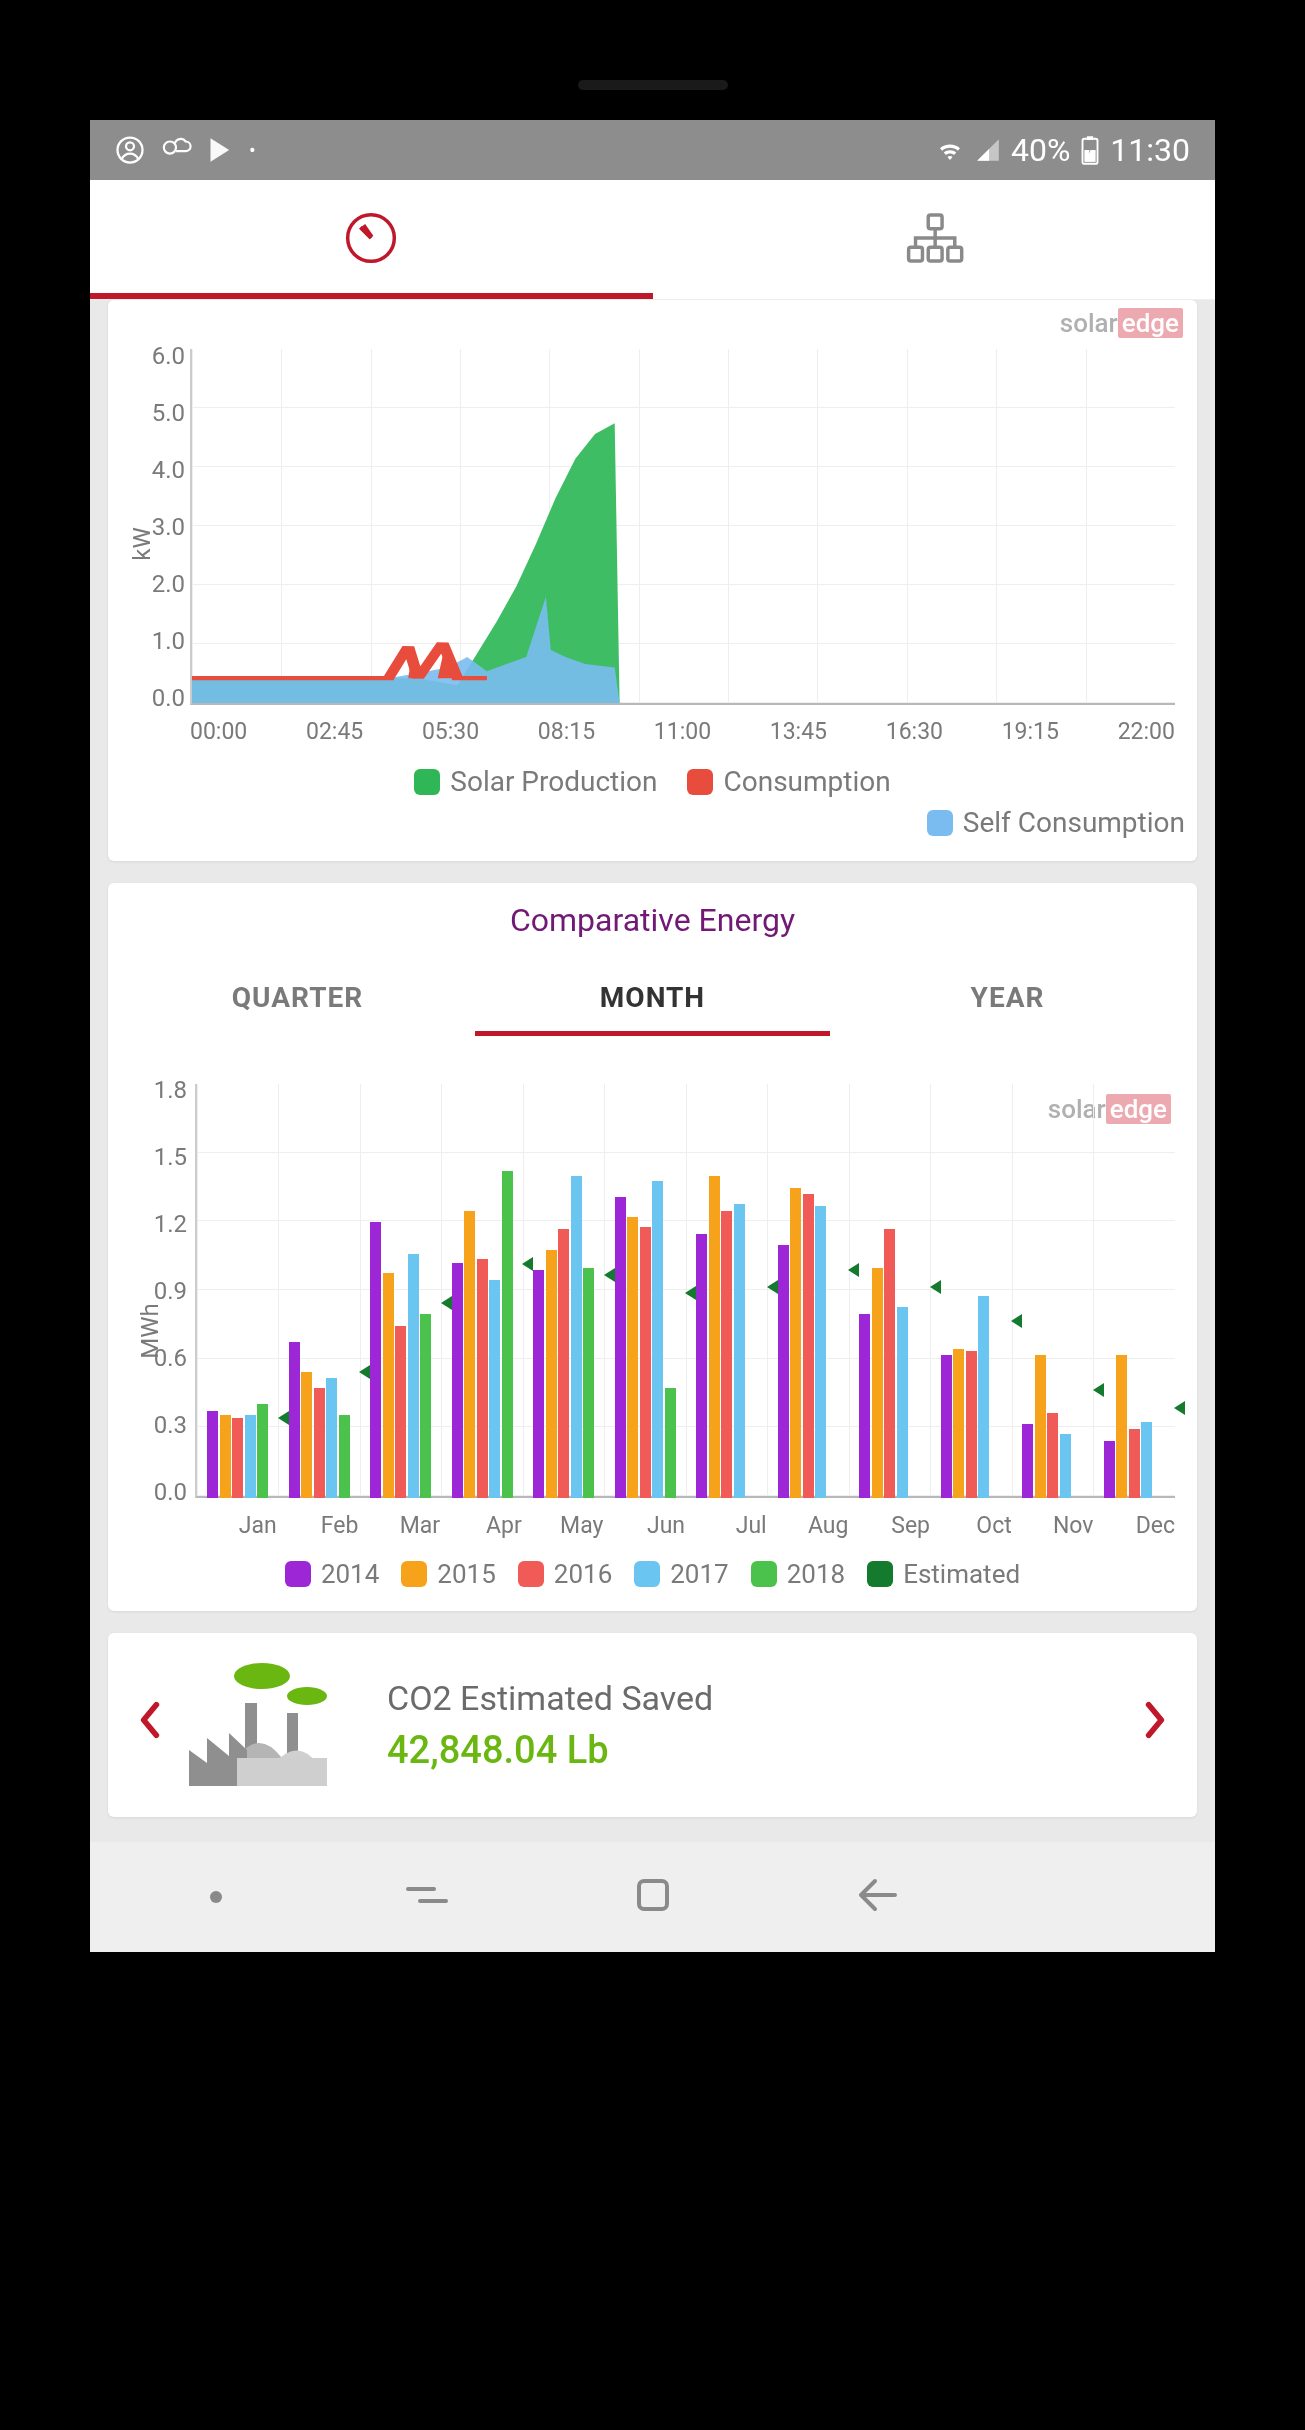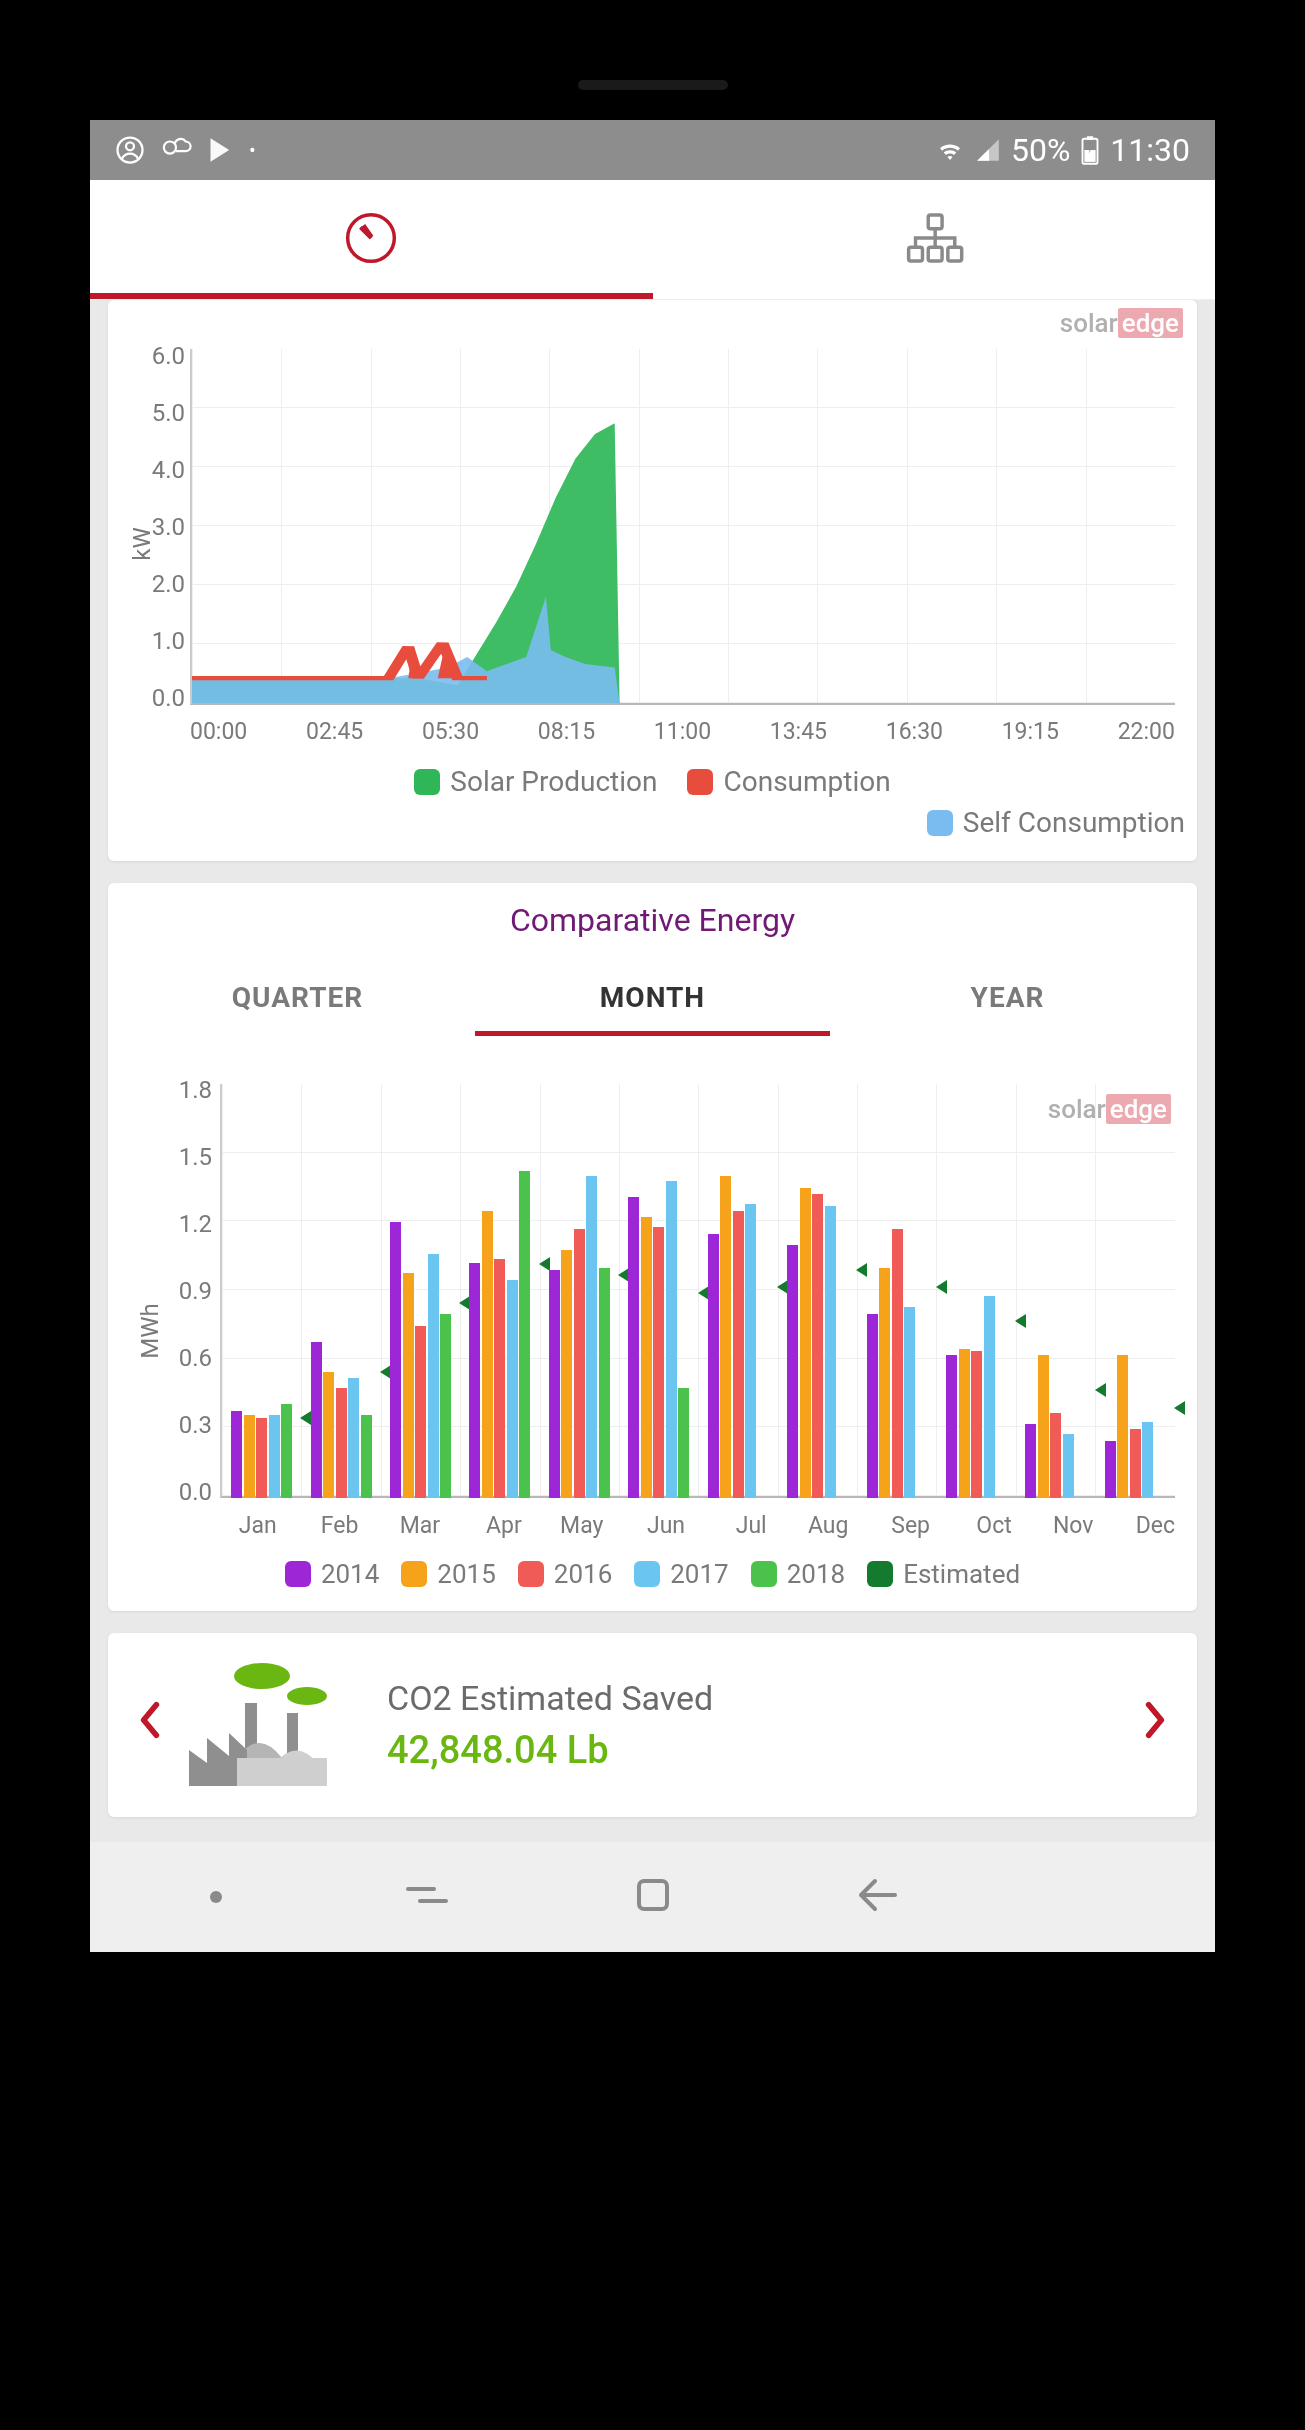--- a/index.html
+++ b/index.html
@@ -174,21 +174,21 @@
     position: absolute;
     bottom: 0;
     left: 0;
     width: 100%;
     height: 5px;
     background: #c0182b;
   }
   .bar-chart-area {
     position: relative;
     height: 430px;
-    margin: 40px 10px 0 100px;
+    margin: 40px 10px 0 75px;
   }
   .bar-grid {
     position: absolute;
     left: 0; right: 0; top: 8px; bottom: 8px;
     border-left: 2px solid #ccc;
     border-bottom: 2px solid #b8b8b8;
     background-image:
       repeating-linear-gradient(to right, #eee 0 1px, transparent 1px 8.33%),
       repeating-linear-gradient(to top, #eee 0 1px, transparent 1px 16.66%);
   }
@@ -317,21 +317,21 @@
           <svg width="30" height="26" viewBox="0 0 24 20" fill="#fff">
               <path d="M12 18l-2-2.5c1-1 3-1 4 0L12 18zm-5-6c2.5-2.5 7.5-2.5 10 0l-1.8 2c-1.8-1.6-4.6-1.6-6.4 0L7 12zm-3-3.5c4.2-4 11.8-4 16 0l-1.8 2c-3.2-3-9.2-3-12.4 0L4 8.5z"></path>
             </svg>
         </span>
         <span class="status-icon">
           <svg width="26" height="26" viewBox="0 0 24 24" fill="#fff">
               <path d="M2 22h20L22 2 2 22z" opacity="0.5"></path>
               <path d="M2 22h11V11L2 22z"></path>
             </svg>
         </span>
-        <span>50%</span>
+        <span>40%</span>
         <span class="status-icon">
           <svg width="20" height="30" viewBox="0 0 14 24" fill="#fff">
               <rect x="1" y="3" width="12" height="20" rx="1.5" stroke="#fff" stroke-width="1.5" fill="none"></rect>
               <rect x="4.5" y="1" width="5" height="3"></rect>
               <rect x="2.5" y="12" width="9" height="9.5"></rect>
               <path d="M7 5l-2 5h2l-1 5 3-6H7l1-4z" fill="#8d8d8d"></path>
             </svg>
         </span>
         <span>11:30</span>
       </div>

